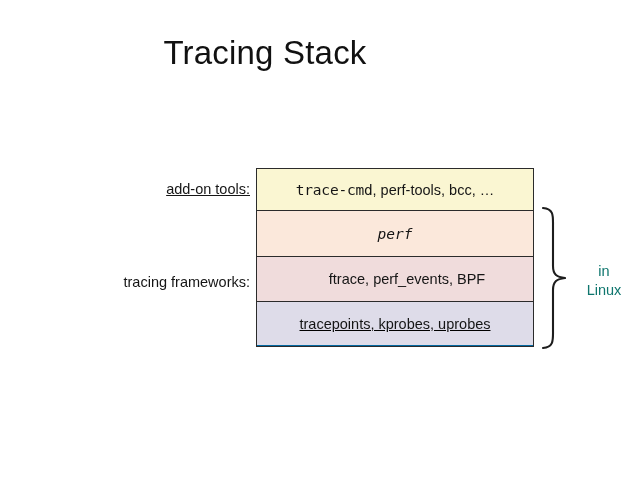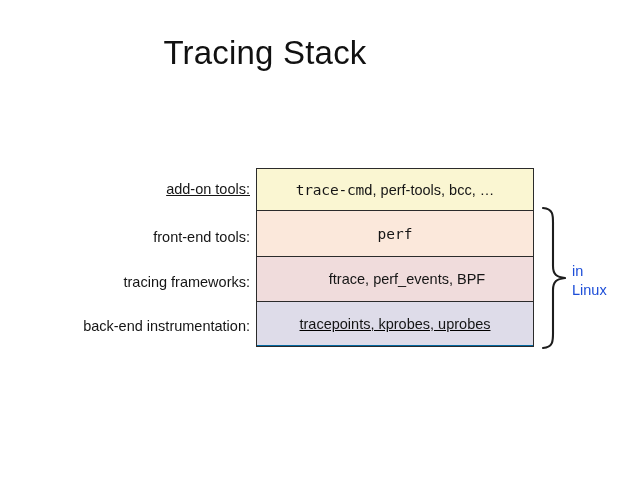--- a/index.html
+++ b/index.html
@@ -109,45 +109,44 @@
     height: 144px;
   }
   .brace-wrap svg {
     display: block;
   }
   .brace-note {
     position: absolute;
     left: 572px;
     top: 262px;
     width: 64px;
+    text-align: center;
     font-size: 14.5px;
     line-height: 19px;
-    color: #1d4ed8;
+    color: #0f766e;
   }
   .brace-note div { white-space: nowrap; }
 </style>
 </head>
 <body style="background: rgb(255, 255, 255);">
 
 <div class="slide-title">Tracing Stack</div>
 
 <div class="labels">
   <div class="label-item label-0">add-on tools:</div>
-  <div class="label-item label-1">front-end tools:</div>
   <div class="label-item label-2">tracing frameworks:</div>
-  <div class="label-item label-3">back-end instrumentation:</div>
 </div>
 
 <div class="stack" style="border-color: rgb(43, 43, 43);">
 
   <div class="stack-row row-0" style="background-color: rgb(250, 246, 210); border-color: rgb(43, 43, 43);">
     <div class="row-text mono-lead"><span class="mono">trace-cmd</span><span>, perf-tools, bcc, …</span></div>
   </div>
 
-  <div class="stack-row row-1" style="background-color: rgb(251, 232, 219); border-color: rgb(43, 43, 43);">
+  <div class="stack-row row-1" style="background-color: rgb(251, 232, 219); border-color: rgb(43, 43, 43); font-style: italic;">
     <div class="row-text all-mono">perf</div>
   </div>
 
   <div class="stack-row row-2" style="background-color: rgb(240, 220, 220); border-color: rgb(43, 43, 43);">
     <div class="row-text">ftrace, perf_events, BPF</div>
   </div>
 
   <div class="stack-row row-3" style="background-color: rgb(222, 220, 233); border-color: rgb(43, 43, 43);">
     <div class="row-text">tracepoints, kprobes, uprobes</div>
   </div>

